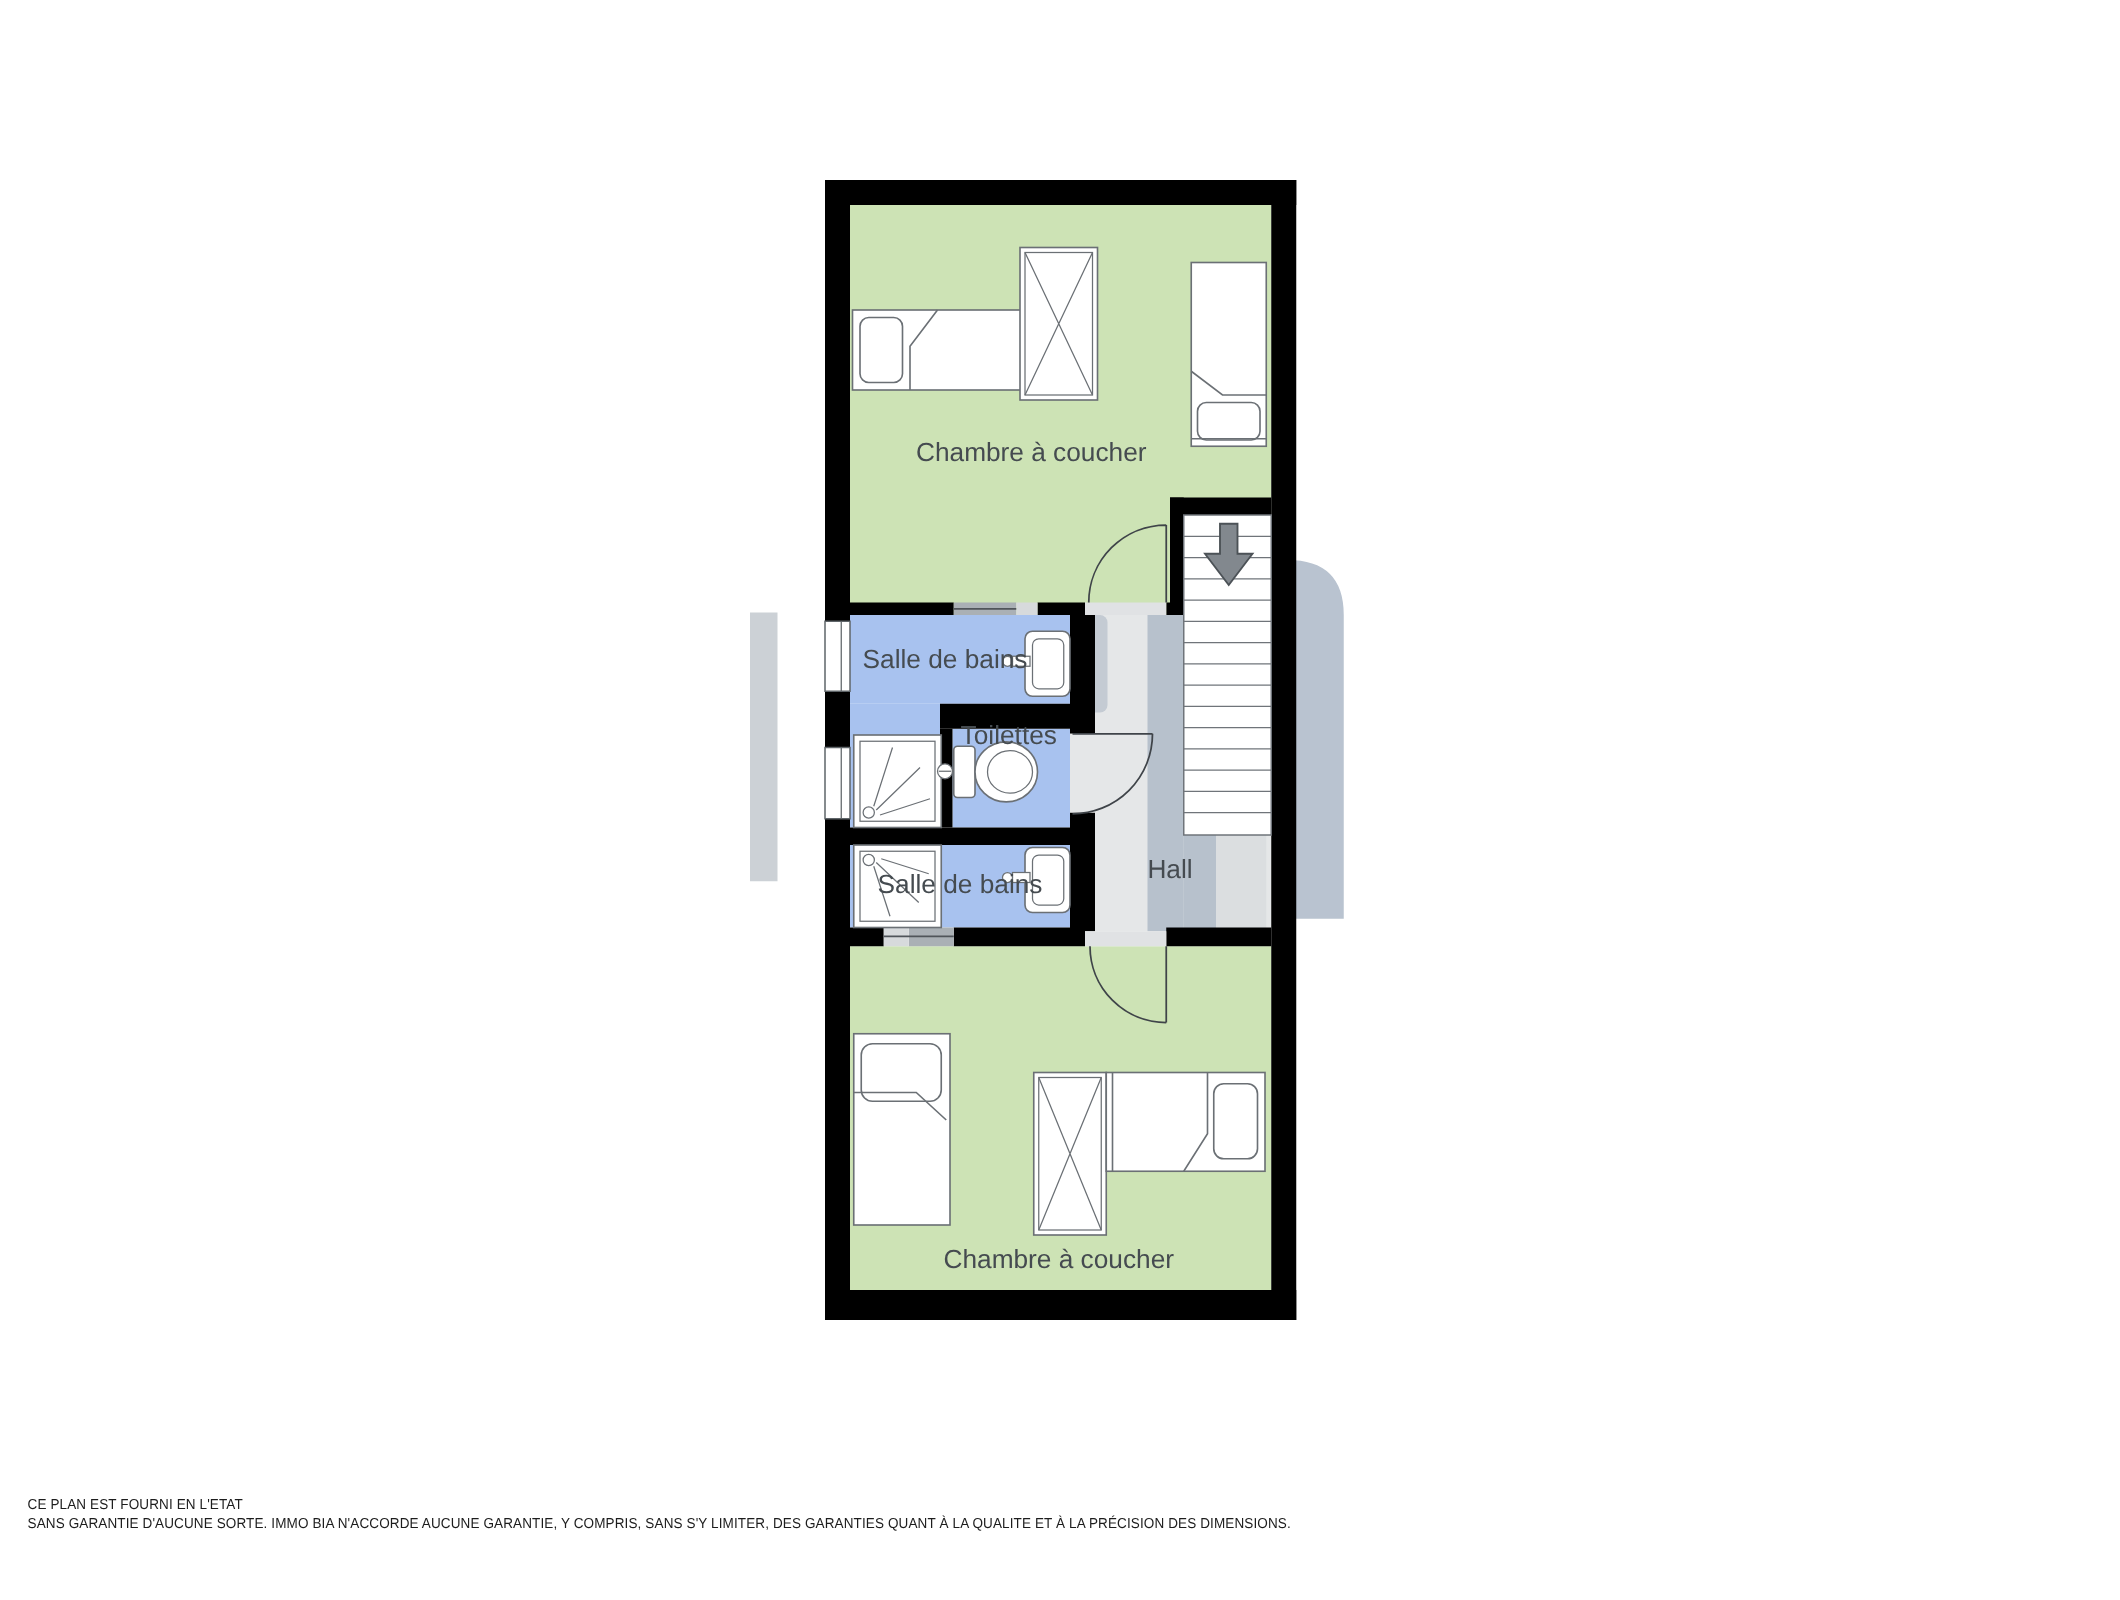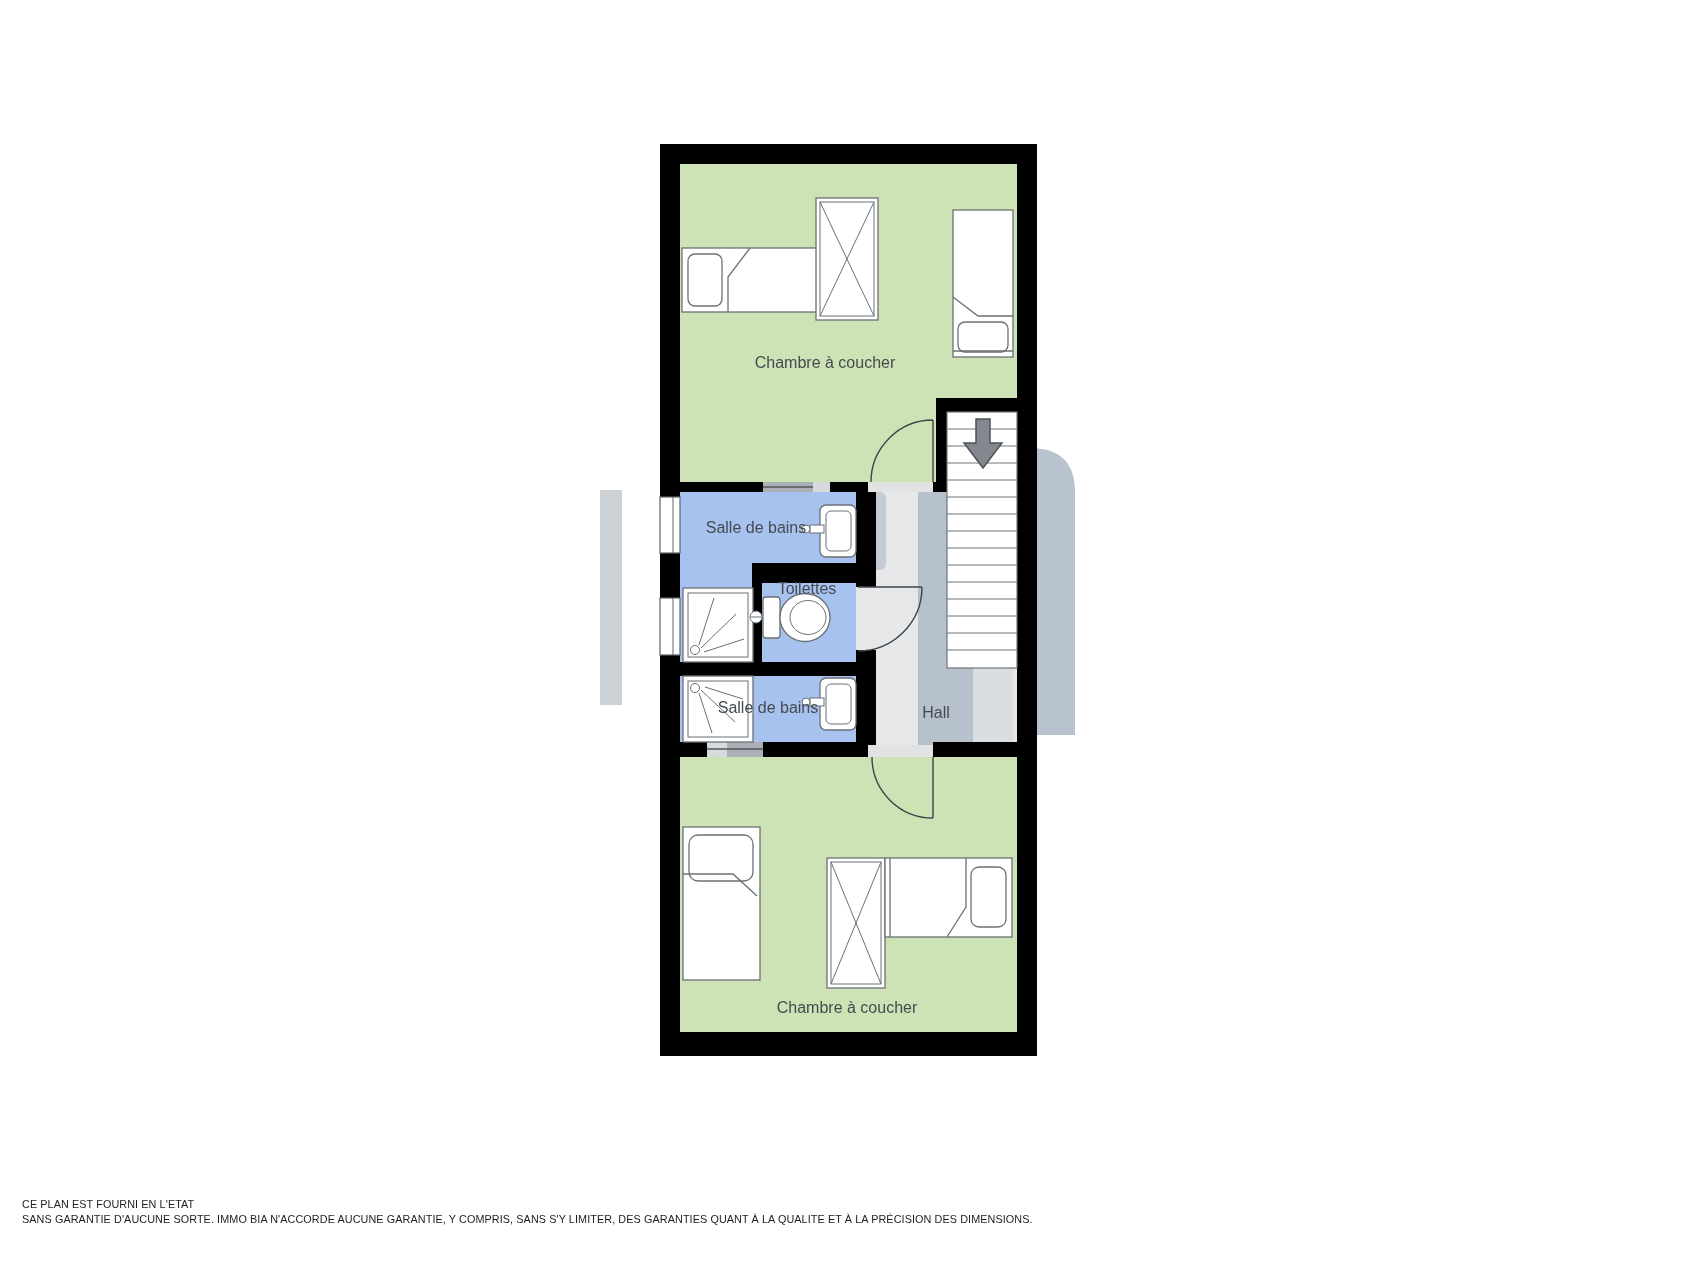--- a/index.html
+++ b/index.html
@@ -1,20 +1,20 @@
 <!DOCTYPE html>
 <html style="--room-green: #cde3b5; --room-blue: #a8c2ef; --wall: #000000; --hall-light: #e5e7e8; --hall-shade: #b7c1cc; --hall-shade-soft: #dbdee0; --outside-shadow: #b9c3d0; --outside-shadow-left: #ccd1d6; --furniture-stroke: #6b7075; --door-stroke: #3f4449; --label-color: #454b50;"><head>
 <meta charset="utf-8">
 <style>
   html,body{margin:0;padding:0;background:#fff;}
   #page{position:relative;width:1696px;height:1280px;background:#fff;overflow:hidden;
         font-family:"Liberation Sans",sans-serif;}
   #plan-svg{position:absolute;left:0;top:0;}
   .room-label{position:absolute;transform:translateX(-50%);white-space:nowrap;
-      font-size:16px;color:#454b50;line-height:26px;}
+      font-size:21px;color:#454b50;line-height:26px;}
   #disclaimer{position:absolute;left:22px;top:1197px;color:#1d1d1d;font-size:11.5px;
       line-height:15px;letter-spacing:.1px;transform:scaleX(.94);transform-origin:left top;}
 </style>
 </head>
 <body>
 
 <div id="page">
 
   <svg id="plan-svg" width="1696" height="1280" viewBox="0 0 1696 1280">
 
@@ -165,21 +165,21 @@
       <path d="M933,420 L933,482 M871,482 A62,62 0 0 1 933,420"></path>
       <path d="M933,757 L933,818 M872,757 A61,61 0 0 0 933,818"></path>
       <path d="M858,587 L922,587 M922,587 A64,64 0 0 1 858,651"></path>
     </g>
   </svg>
 
   <div class="room-label" style="left:825px;top:350px">Chambre à coucher</div>
   <div class="room-label" style="left:756px;top:515px">Salle de bains</div>
   <div class="room-label" style="left:807px;top:576px">Toilettes</div>
   <div class="room-label" style="left:768px;top:695px">Salle de bains</div>
-  <div class="room-label" style="left:936px;top:700px">Hall</div>
+  <div class="room-label" style="left:936px;top:683px">Hall</div>
   <div class="room-label" style="left:847px;top:995px">Chambre à coucher</div>
 
   <div id="disclaimer">
     <div>CE PLAN EST FOURNI EN L'ETAT</div>
     <div>SANS GARANTIE D'AUCUNE SORTE. IMMO BIA N'ACCORDE AUCUNE GARANTIE, Y COMPRIS, SANS S'Y LIMITER, DES GARANTIES QUANT À LA QUALITE ET À LA PRÉCISION DES DIMENSIONS.</div>
   </div>
 
 </div>
 
 </body></html>

